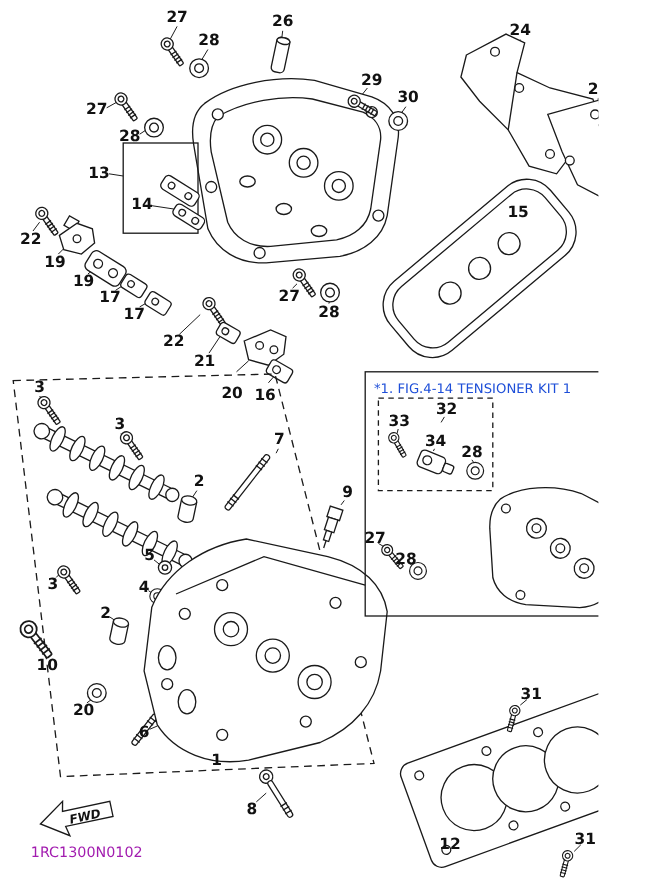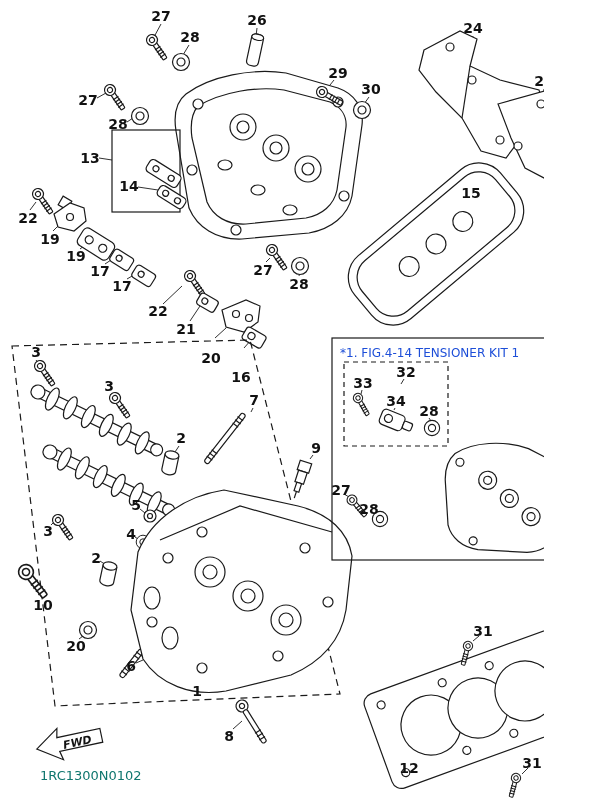--- a/index.html
+++ b/index.html
@@ -35,24 +35,24 @@
     position: absolute;
     left: 340px; top: 346px;
     font-family: "DejaVu Sans", sans-serif;
     font-size: 12px;
     font-weight: normal;
     color: #1d4ed8;
     white-space: nowrap;
   }
   .part-code {
     position: absolute;
-    left: 40px; top: 768px;
+    left: 28px; top: 768px;
     font-family: "DejaVu Sans", sans-serif;
     font-size: 13px;
-    color: #0f766e;
+    color: #a21caf;
   }
   .fwd-label {
     position: absolute;
     left: 63px; top: 736px;
     font-family: "DejaVu Sans", sans-serif;
     font-style: italic;
     font-weight: bold;
     font-size: 11px;
     color: #111;
     transform: rotate(-12deg);
@@ -361,21 +361,21 @@
       <span class="callout" style="left: 28px; top: 218px;">22</span>
       <span class="callout" style="left: 50px; top: 239px;">19</span>
       <span class="callout" style="left: 76px; top: 256px;">19</span>
       <span class="callout" style="left: 100px; top: 271px;">17</span>
       <span class="callout" style="left: 122px; top: 286px;">17</span>
       <span class="callout" style="left: 263px; top: 270px;">27</span>
       <span class="callout" style="left: 299px; top: 284px;">28</span>
       <span class="callout" style="left: 158px; top: 311px;">22</span>
       <span class="callout" style="left: 186px; top: 329px;">21</span>
       <span class="callout" style="left: 211px; top: 346px; margin-top: 12px;">20</span>
-      <span class="callout" style="left: 241px; top: 377px; text-align: right;">16</span>
+      <span class="callout" style="left: 241px; top: 360px; text-align: right;">16</span>
       <span class="callout" style="left: 36px; top: 352px;">3</span>
       <span class="callout" style="left: 109px; top: 386px;">3</span>
       <span class="callout" style="left: 181px; top: 438px;">2</span>
       <span class="callout" style="left: 254px; top: 400px;">7</span>
       <span class="callout" style="left: 316px; top: 448px;">9</span>
       <span class="callout" style="left: 136px; top: 505px;">5</span>
       <span class="callout" style="left: 131px; top: 534px;">4</span>
       <span class="callout" style="left: 48px; top: 531px;">3</span>
       <span class="callout" style="left: 96px; top: 558px;">2</span>
       <span class="callout" style="left: 43px; top: 605px;">10</span>

